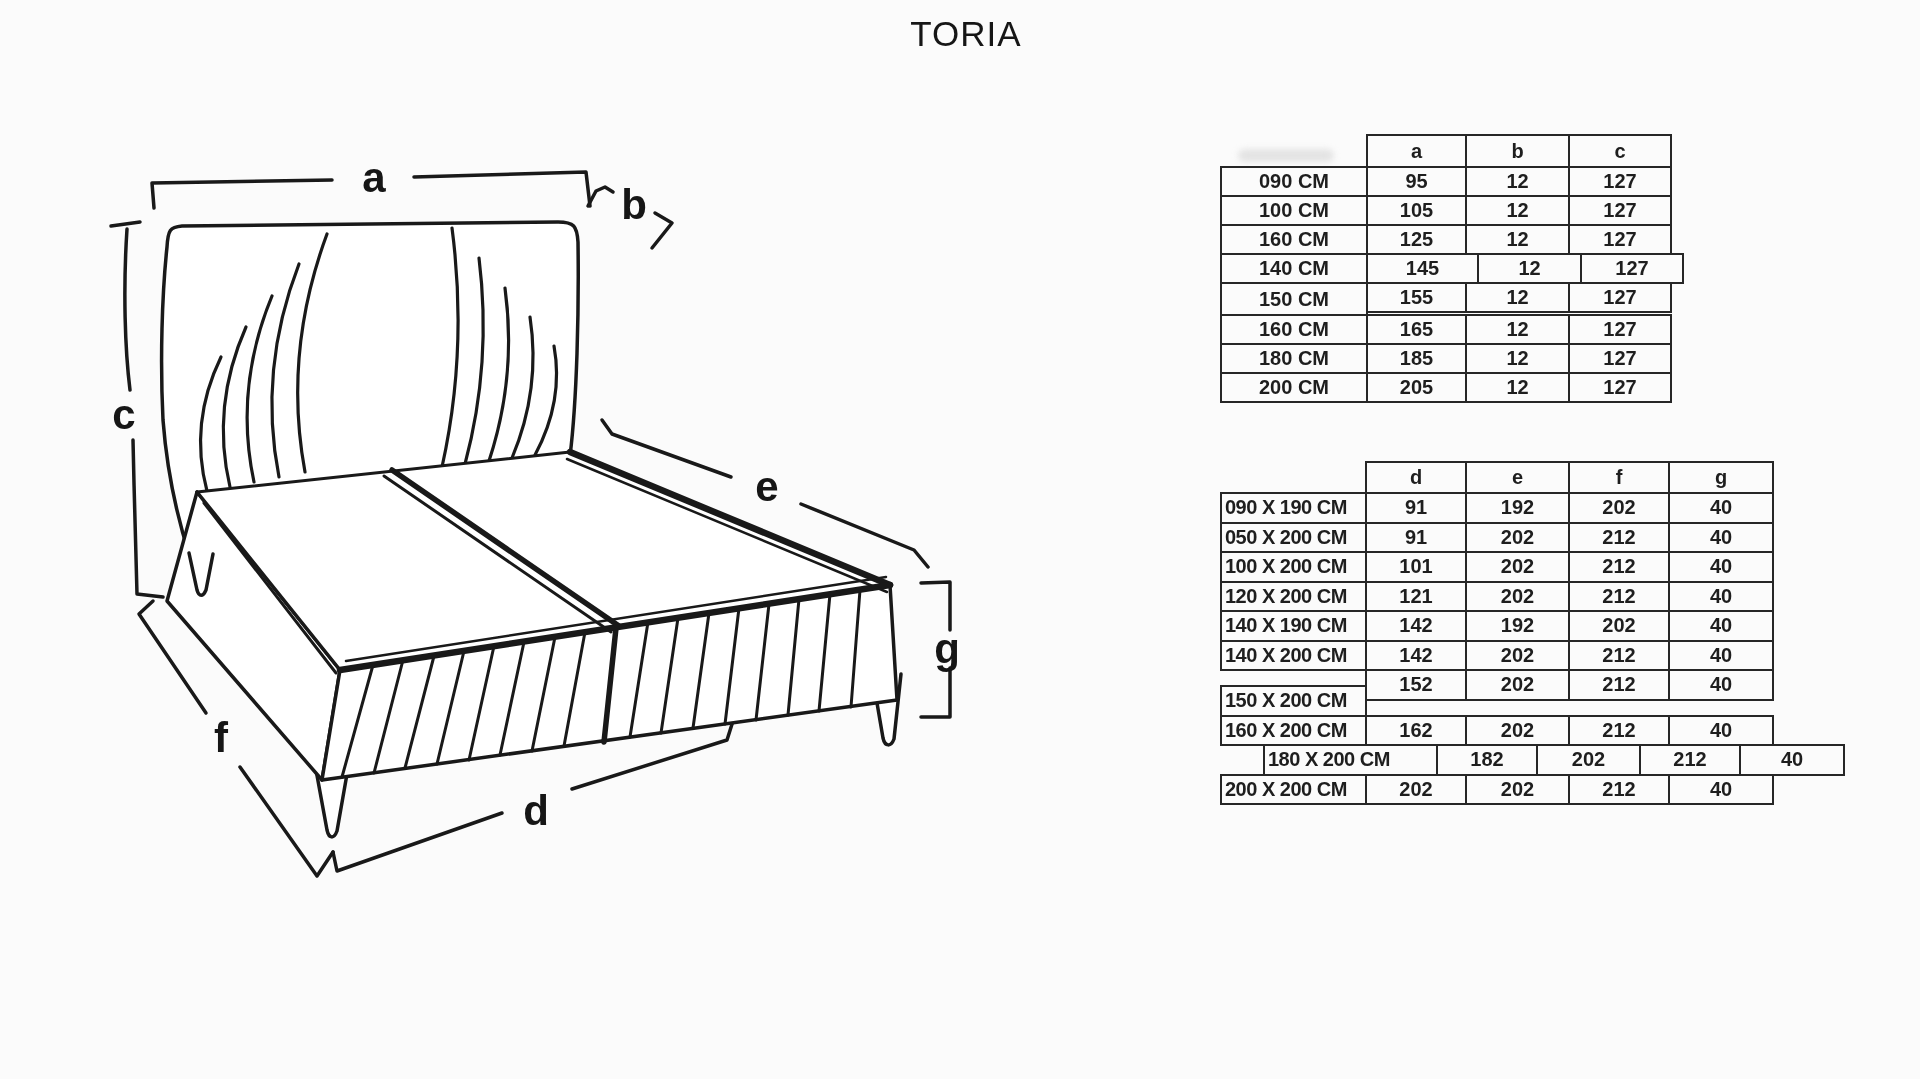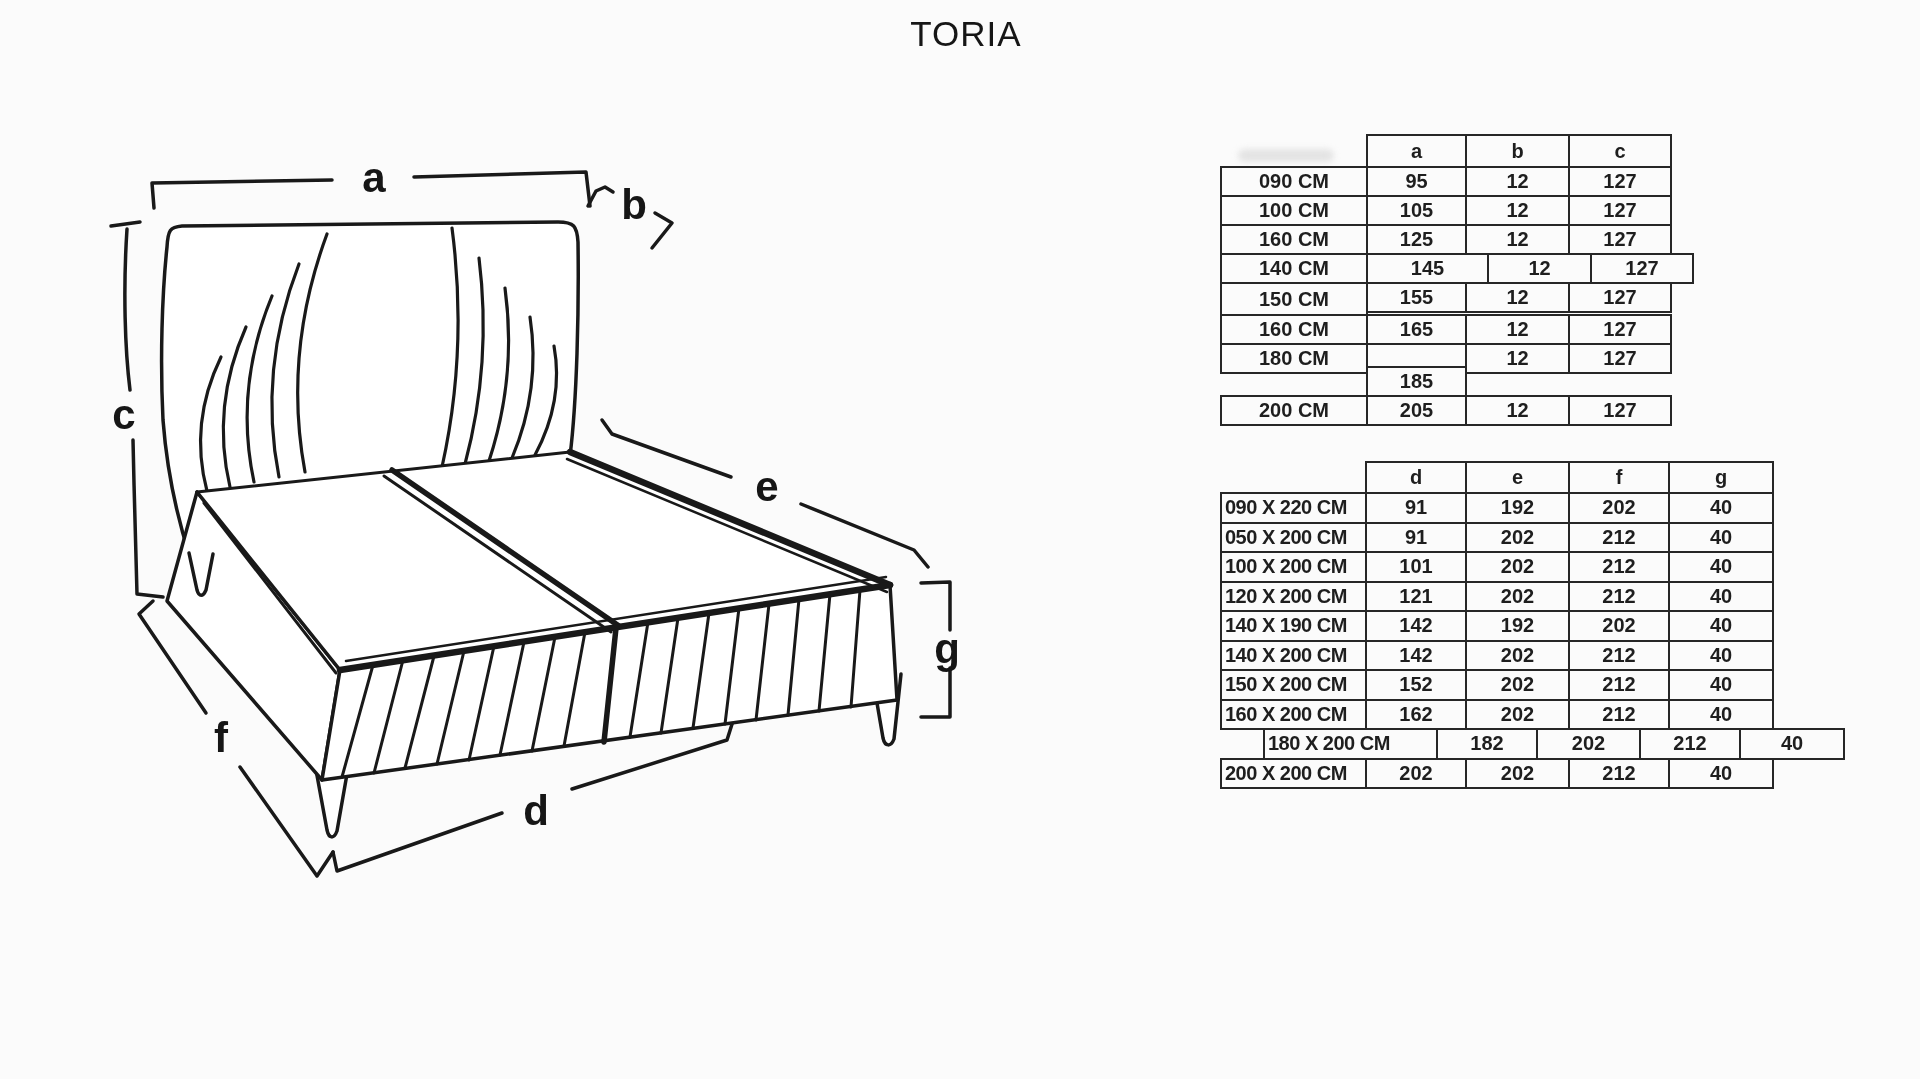--- a/index.html
+++ b/index.html
@@ -137,60 +137,60 @@
         <div class="cell" style="width: 104px; height: 31px;">127</div>
       </div>
       <div class="row">
         <div class="cell" style="width: 148px; height: 31px;">160 CM</div>
         <div class="cell" style="width: 101px; height: 31px;">125</div>
         <div class="cell" style="width: 105px; height: 31px;">12</div>
         <div class="cell" style="width: 104px; height: 31px;">127</div>
       </div>
       <div class="row">
         <div class="cell" style="width: 148px; height: 31px;">140 CM</div>
-        <div class="cell" style="width: 123px; height: 31px;">145</div>
+        <div class="cell" style="width: 113px; height: 31px;">145</div>
         <div class="cell" style="width: 105px; height: 31px;">12</div>
         <div class="cell" style="width: 104px; height: 31px;">127</div>
       </div>
       <div class="row">
         <div class="cell" style="width: 148px; height: 34px;">150 CM</div>
         <div class="cell" style="width: 101px; height: 31px;">155</div>
         <div class="cell" style="width: 105px; height: 31px;">12</div>
         <div class="cell" style="width: 104px; height: 31px;">127</div>
       </div>
       <div class="row">
         <div class="cell" style="width: 148px; height: 31px;">160 CM</div>
         <div class="cell" style="width: 101px; height: 31px;">165</div>
         <div class="cell" style="width: 105px; height: 31px;">12</div>
         <div class="cell" style="width: 104px; height: 31px;">127</div>
       </div>
       <div class="row">
         <div class="cell" style="width: 148px; height: 31px;">180 CM</div>
-        <div class="cell" style="width: 101px; height: 31px; margin-top: 23px;">185</div>
+        <div class="cell" style="width: 101px; height: 31px;">185</div>
         <div class="cell" style="width: 105px; height: 31px;">12</div>
         <div class="cell" style="width: 104px; height: 31px;">127</div>
       </div>
       <div class="row">
         <div class="cell" style="width: 148px; height: 31px;">200 CM</div>
         <div class="cell" style="width: 101px; height: 31px;">205</div>
         <div class="cell" style="width: 105px; height: 31px;">12</div>
         <div class="cell" style="width: 104px; height: 31px;">127</div>
       </div>
     </div>
 
   <div class="tbl" id="dimensions-table" style="left:1220px;top:461px;">
       <div class="row">
         <div class="cell ghost" style="width: 147px; height: 33px;"></div>
         <div class="cell" style="width: 102px; height: 33px;">d</div>
         <div class="cell" style="width: 105px; height: 33px;">e</div>
         <div class="cell" style="width: 102px; height: 33px;">f</div>
         <div class="cell" style="width: 106px; height: 33px;">g</div>
       </div>
       <div class="row">
-        <div class="cell left" style="width: 147px; height: 31.5px;">090 X 220 CM</div>
+        <div class="cell left" style="width: 147px; height: 31.5px;">090 X 190 CM</div>
         <div class="cell" style="width: 102px; height: 31.5px;">91</div>
         <div class="cell" style="width: 105px; height: 31.5px;">192</div>
         <div class="cell" style="width: 102px; height: 31.5px;">202</div>
         <div class="cell" style="width: 106px; height: 31.5px;">40</div>
       </div>
       <div class="row">
         <div class="cell left" style="width: 147px; height: 31.5px;">050 X 200 CM</div>
         <div class="cell" style="width: 102px; height: 31.5px;">91</div>
         <div class="cell" style="width: 105px; height: 31.5px;">202</div>
         <div class="cell" style="width: 102px; height: 31.5px;">212</div>
@@ -218,21 +218,21 @@
         <div class="cell" style="width: 106px; height: 31.5px;">40</div>
       </div>
       <div class="row">
         <div class="cell left" style="width: 147px; height: 31.5px;">140 X 200 CM</div>
         <div class="cell" style="width: 102px; height: 31.5px;">142</div>
         <div class="cell" style="width: 105px; height: 31.5px;">202</div>
         <div class="cell" style="width: 102px; height: 31.5px;">212</div>
         <div class="cell" style="width: 106px; height: 31.5px;">40</div>
       </div>
       <div class="row">
-        <div class="cell left" style="width: 147px; height: 31.5px;">150 X 200 CM</div>
+        <div class="cell left" style="width: 147px; height: 31.5px; margin-top: 16px;">150 X 200 CM</div>
         <div class="cell" style="width: 102px; height: 31.5px;">152</div>
         <div class="cell" style="width: 105px; height: 31.5px;">202</div>
         <div class="cell" style="width: 102px; height: 31.5px;">212</div>
         <div class="cell" style="width: 106px; height: 31.5px;">40</div>
       </div>
       <div class="row">
         <div class="cell left" style="width: 147px; height: 31.5px;">160 X 200 CM</div>
         <div class="cell" style="width: 102px; height: 31.5px;">162</div>
         <div class="cell" style="width: 105px; height: 31.5px;">202</div>
         <div class="cell" style="width: 102px; height: 31.5px;">212</div>

